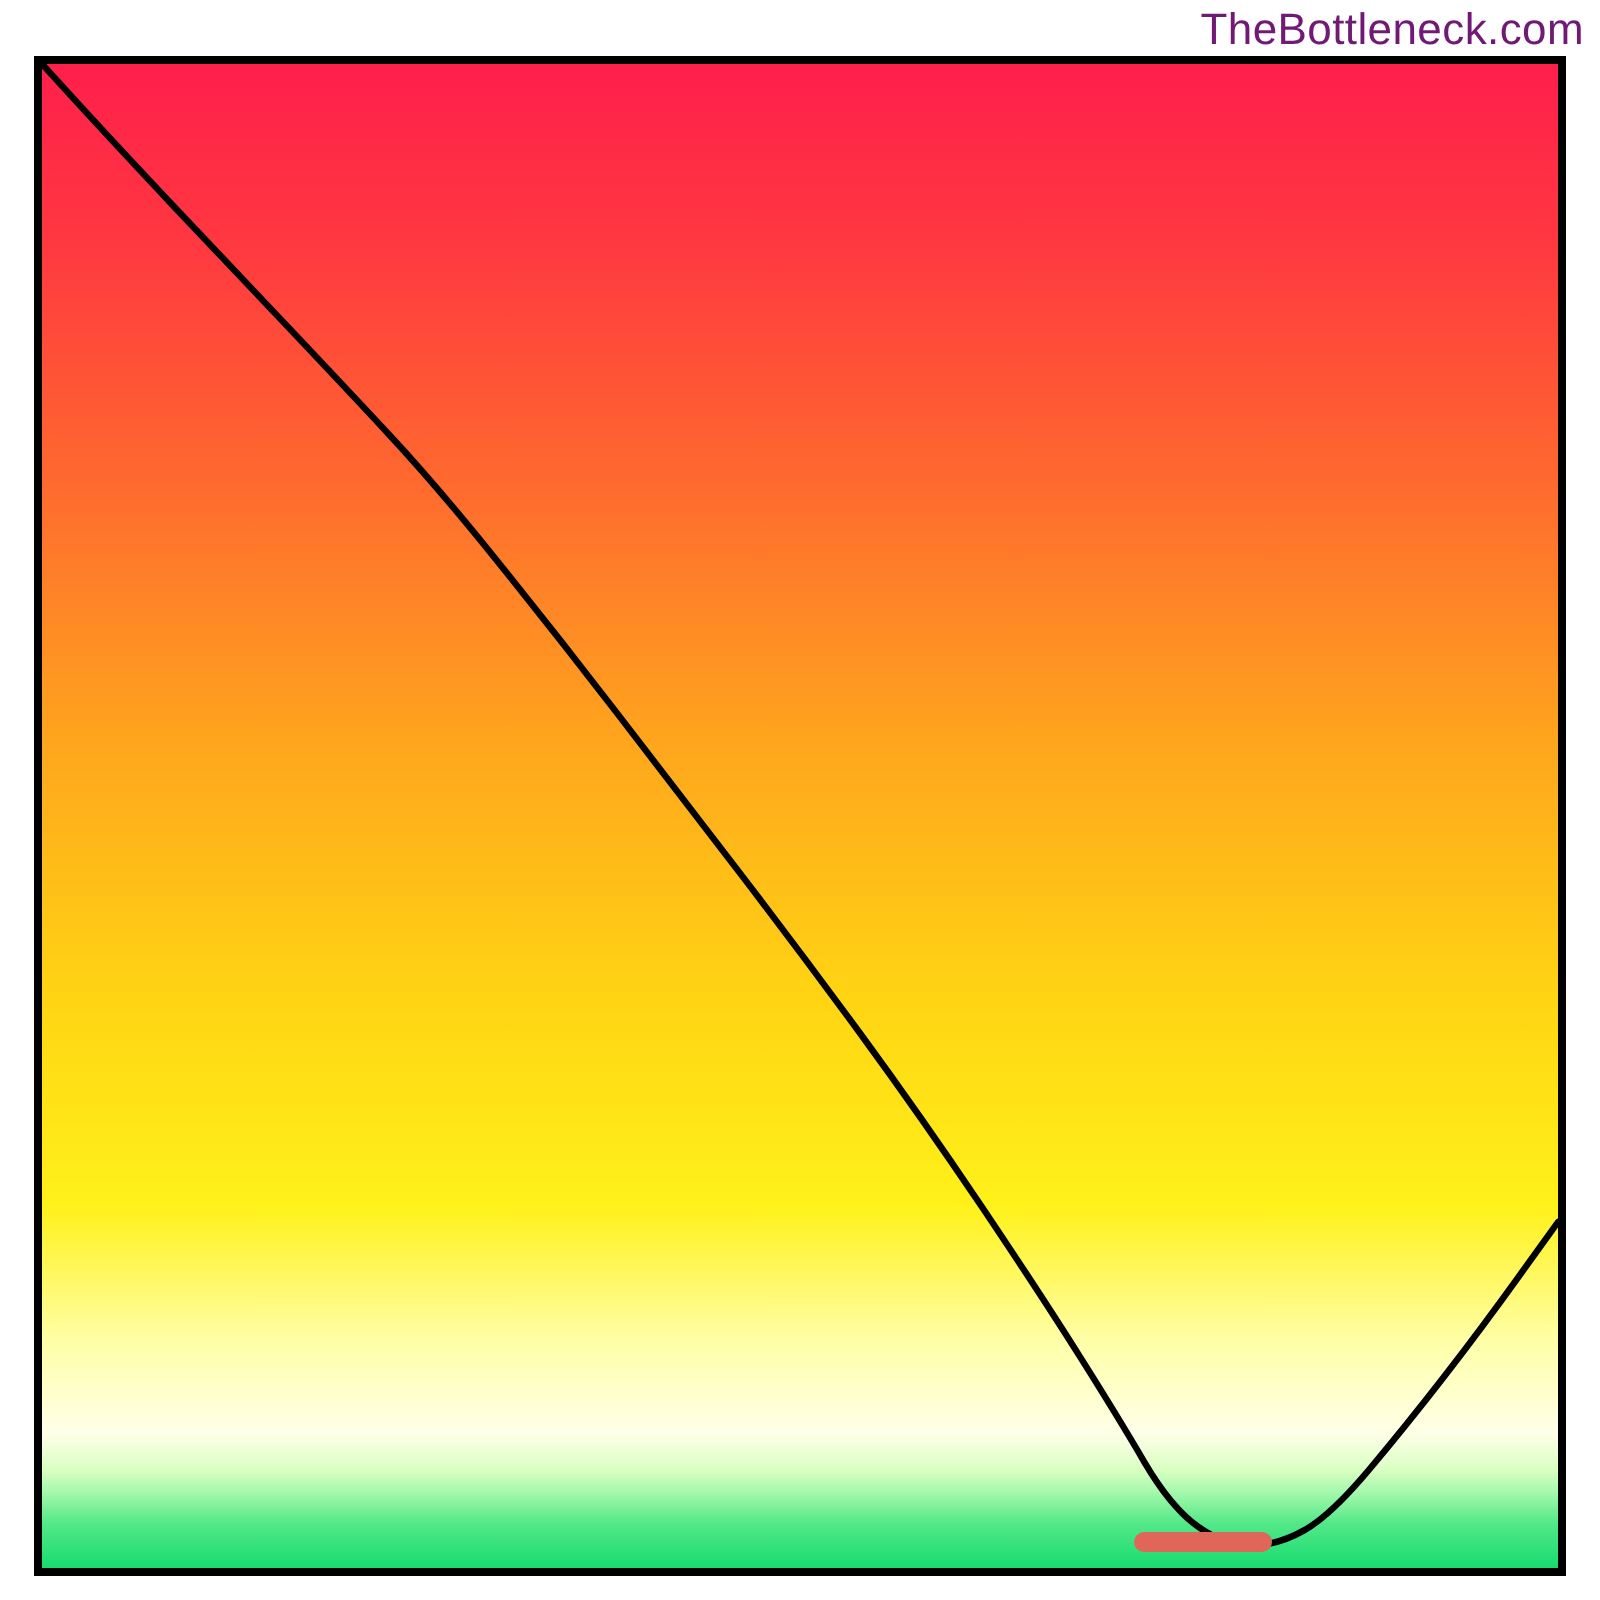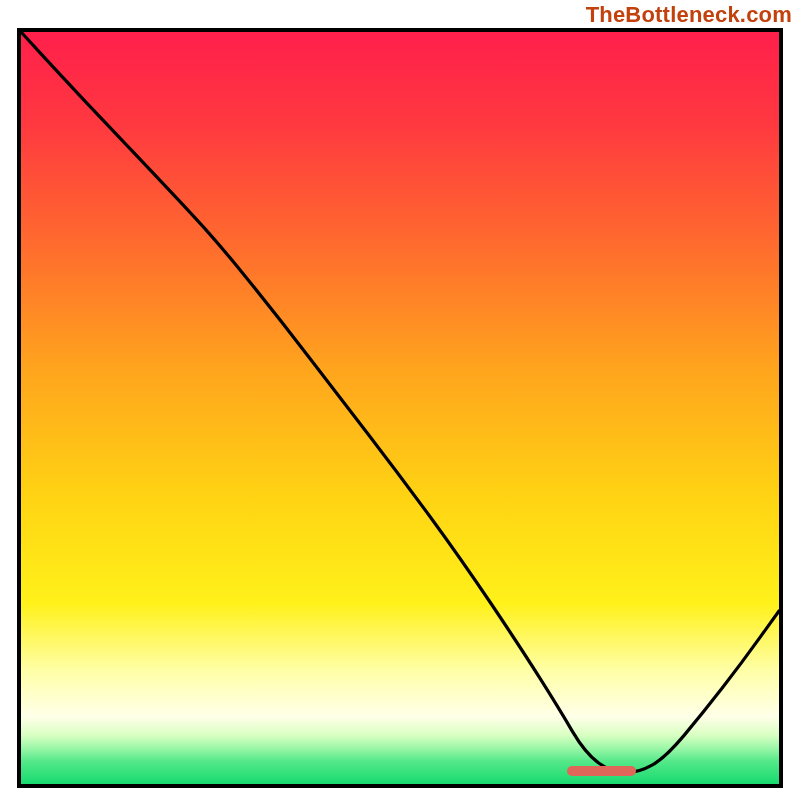--- a/index.html
+++ b/index.html
@@ -14,22 +14,22 @@
   .stage {
     position: relative;
     width: 800px;
     height: 800px;
   }
   .watermark {
     position: absolute;
     top: 2px;
     right: 8px;
     font-size: 22px;
-    font-weight: 700;
-    color: #c2410c;
+    font-weight: 400;
+    color: #701a75;
     letter-spacing: 0.2px;
     user-select: none;
   }
   .plot-outer {
     position: absolute;
     left: 17px;
     top: 28px;
     width: 766px;
     height: 760px;
     box-sizing: border-box;

